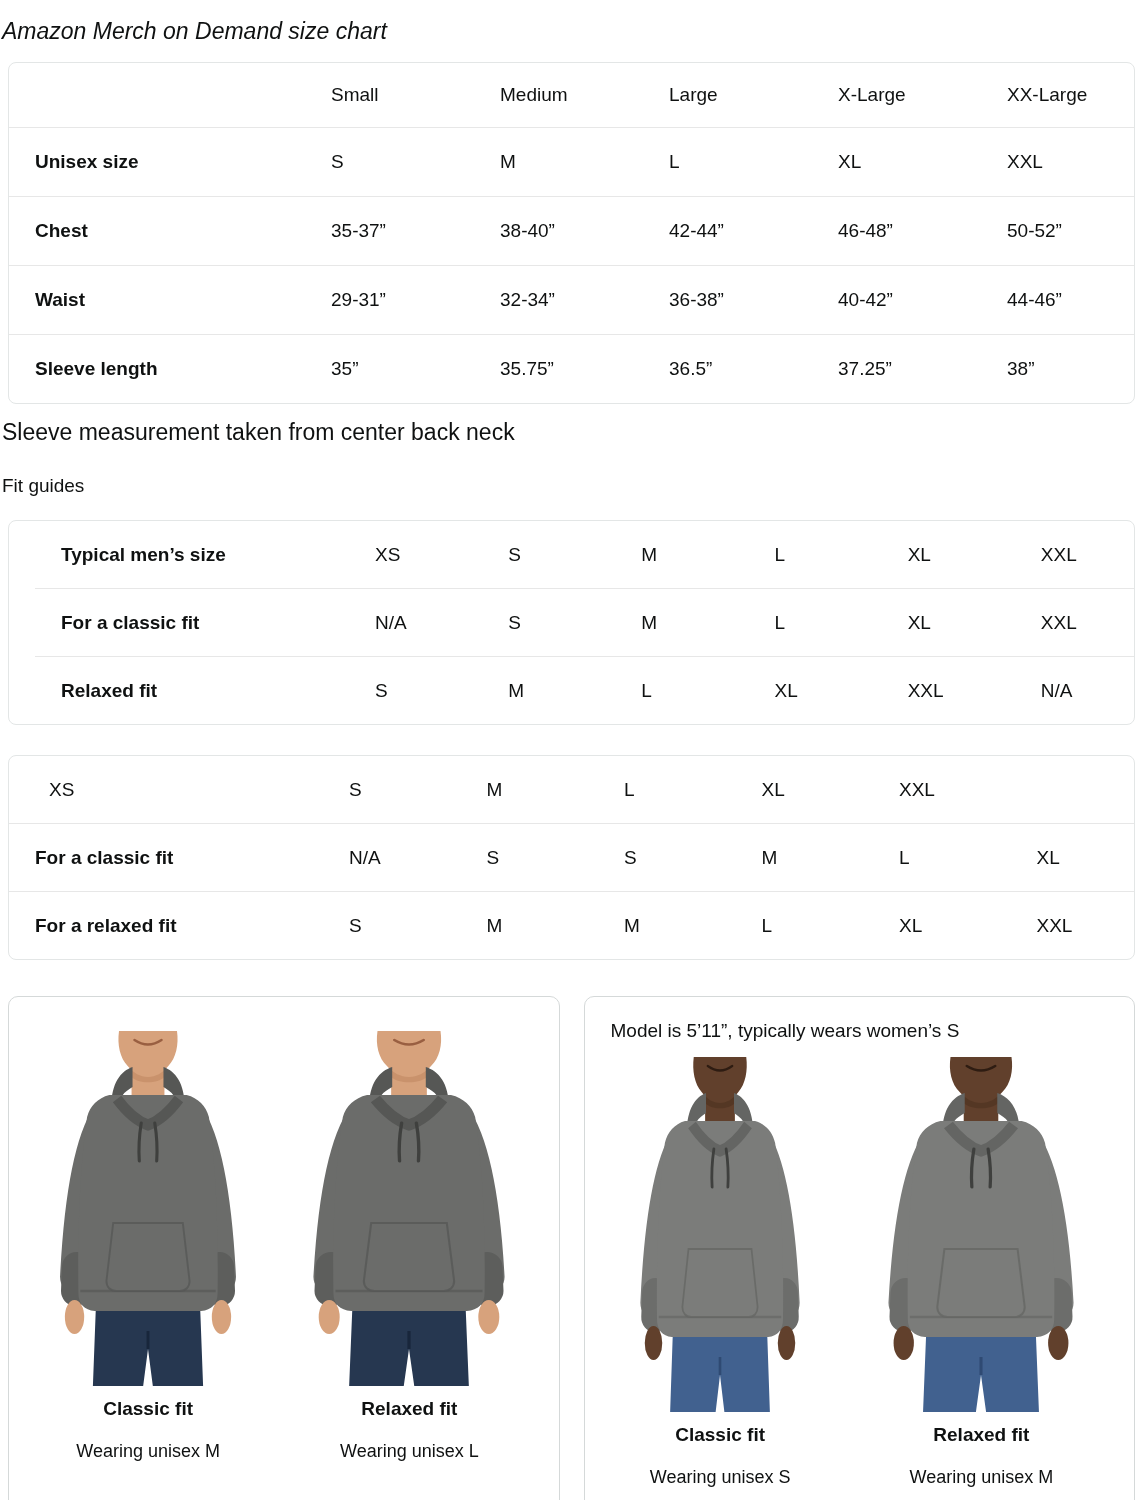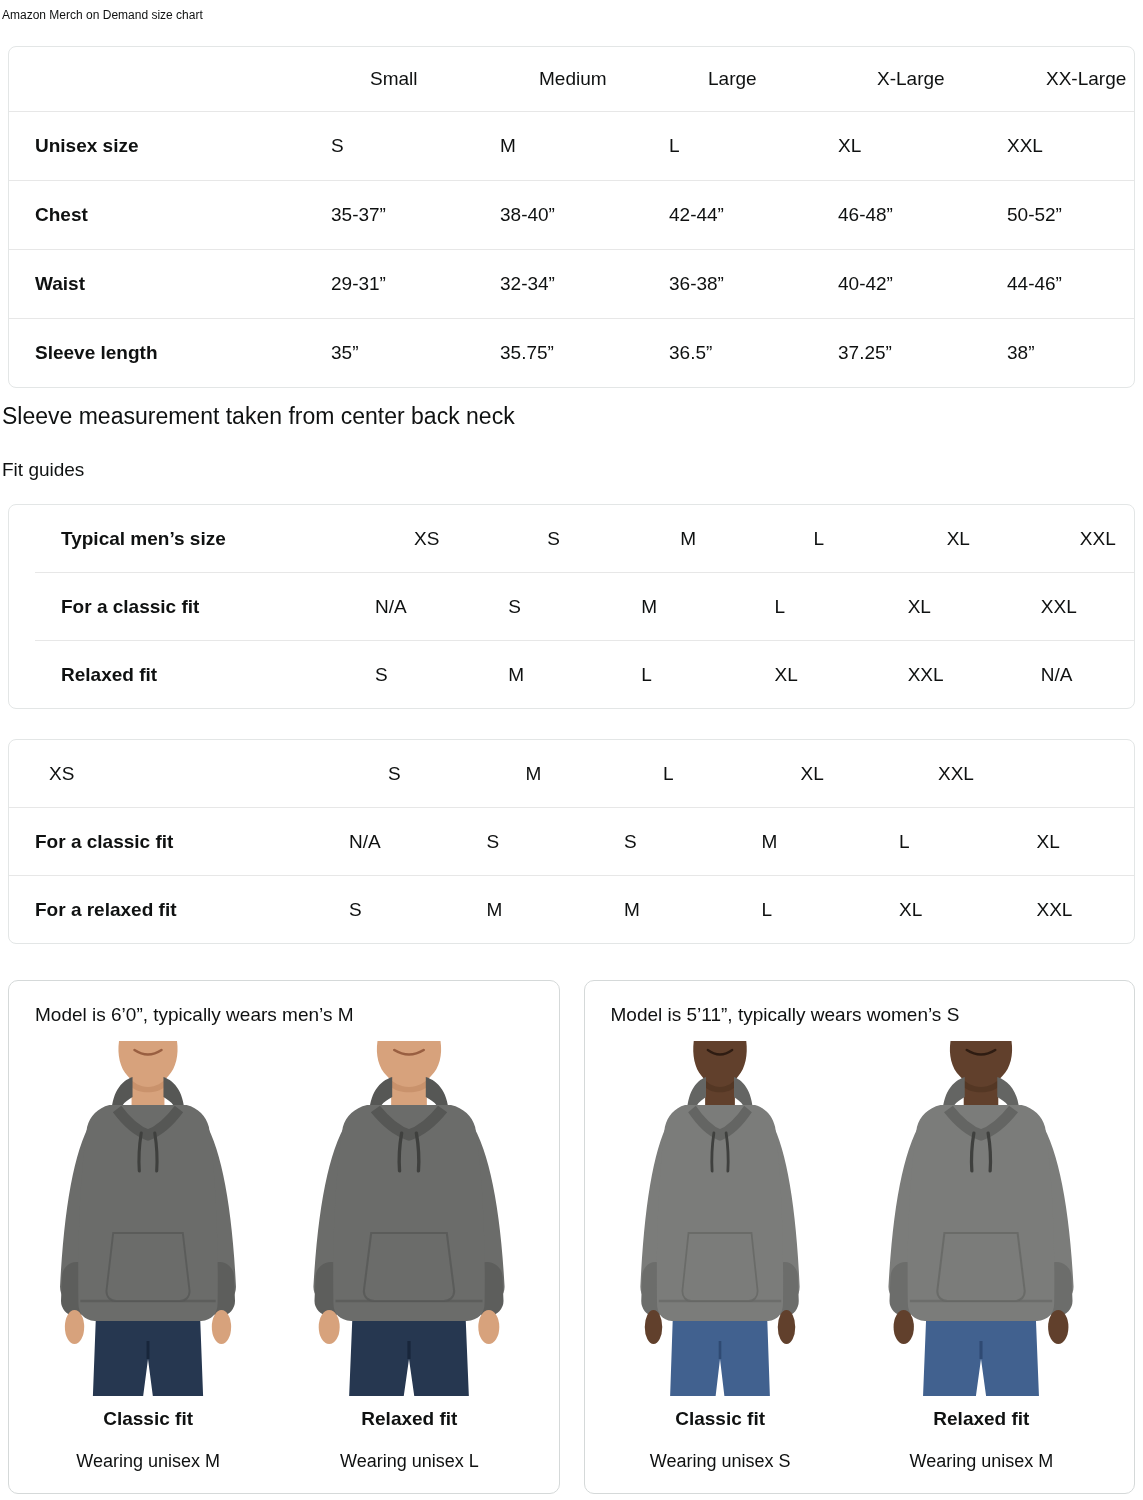--- a/index.html
+++ b/index.html
@@ -3,24 +3,24 @@
 <meta charset="utf-8">
 <style>
   html,body{margin:0;padding:0;background:#ffffff;}
   body{
     width:1143px;height:1500px;overflow:hidden;
     font-family:"Liberation Sans","DejaVu Sans",sans-serif;
     color:#0F1111;
     -webkit-font-smoothing:antialiased;
   }
   .page{padding:2px 8px 0 8px;box-sizing:border-box;}
-  .page-title{font-size:12px;font-weight:400;line-height:26px;margin:0 0 0 -6px;}
+  .page-title{font-size:23px;font-weight:400;line-height:26px;margin:16px 0 0 -6px;font-style:italic;}
   .tbl{border:1px solid #e3e6e6;border-radius:8px;background:#fff;overflow:hidden;margin-top:18px;}
   .row{display:grid;align-items:center;border-top:1px solid #e7e7e7;}
-  .row:first-child{border-top:none;gap:39px;}
+  .row:first-child{border-top:none;}
   .size-tbl .row{grid-template-columns:280px repeat(5,1fr);height:68px;}
   .size-tbl .row.head{height:64px;}
   .fit-tbl .row{grid-template-columns:300px repeat(6,1fr);height:67px;}
   .cell{font-size:19px;line-height:24px;white-space:nowrap;}
   .cell.lab{font-weight:700;padding-left:26px;}
   .size-tbl .cell.val{padding-left:42px;}
   .fit-tbl .cell.val{padding-left:40px;}
   .footnote{font-size:23px;line-height:20px;margin:18px 0 0 -6px;}
   .section-title{font-size:19px;font-weight:400;line-height:24px;margin:32px 0 0 -6px;}
   .fit-tbl.first{margin-top:22px;padding-left:26px;}
@@ -195,21 +195,20 @@
       <div class="cell val">M</div>
       <div class="cell val">L</div>
       <div class="cell val">XL</div>
       <div class="cell val">XXL</div>
     </div>
   </div>
 
   <div class="cards">
 
     <div class="card">
-      <div class="card-title">Model is 6’0”, typically wears men’s M</div>
       <div class="figures">
         <div class="figure male">
           <svg width="232" viewBox="0 0 240 355" preserveAspectRatio="none">
               <use href="#model-figure"></use>
             </svg>
           <div class="fit-label">Classic fit</div>
           <div class="wearing">Wearing unisex M</div>
         </div>
         <div class="figure male">
           <svg width="252" viewBox="0 0 240 355" preserveAspectRatio="none">

